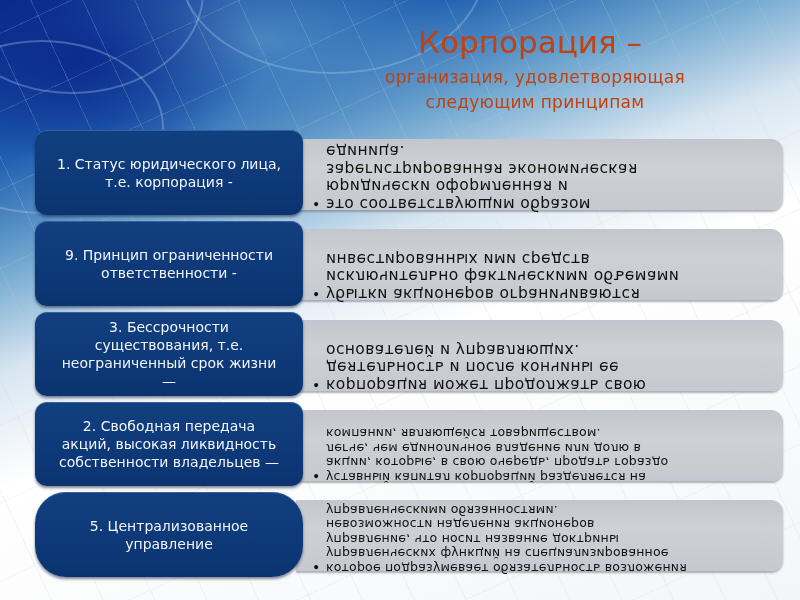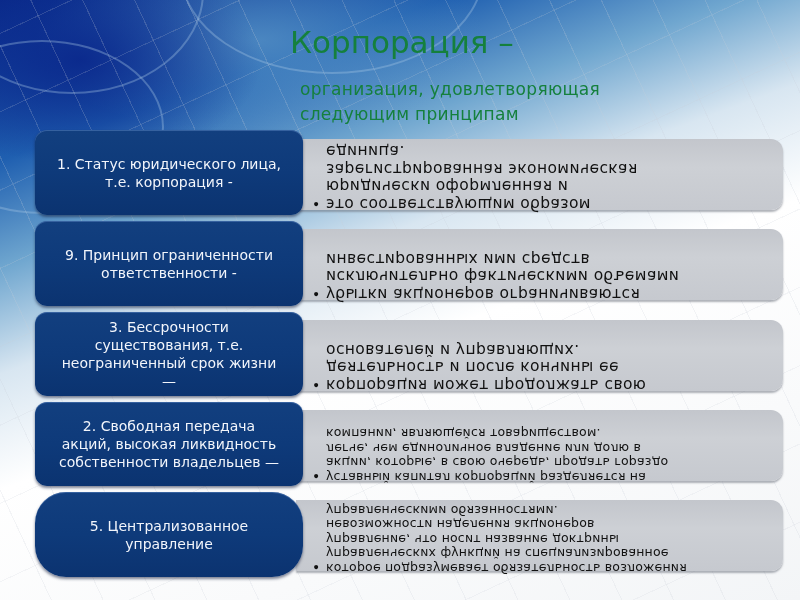--- a/index.html
+++ b/index.html
@@ -20,24 +20,24 @@
     background:
       repeating-linear-gradient(65deg, rgba(200,205,215,0) 0 46px, rgba(200,205,215,0.35) 46px 47px),
       repeating-linear-gradient(-25deg, rgba(200,205,215,0) 0 70px, rgba(200,205,215,0.3) 70px 71px);
     opacity:0.6;
   }
   .coin {
     position:absolute; border-radius:50%;
     border:2px solid rgba(170,200,230,0.35);
   }
   .title-block {
-    position:absolute; left:300px; top:22px; width:470px; color:#15803d;
+    position:absolute; left:300px; top:22px; width:470px; text-align:center; color:#c2410c;
   }
   .title-main { font-size:31px; line-height:40px; margin-left:-10px; }
-  .title-sub { font-size:17px; line-height:22px; margin-top:16px; letter-spacing:0.3px; }
+  .title-sub { font-size:17px; line-height:22px; margin-top:4px; letter-spacing:0.3px; }
 
   .panel {
     position:absolute; left:296px; width:487px;
     background:linear-gradient(#c3c6cc, #cdd0d5 40%, #c6c9cf);
     border-radius:0 12px 12px 0;
     box-shadow:0 2px 2px rgba(110,115,125,0.55);
   }
   .flip-text {
     position:absolute; left:312px; width:456px;
     transform:scaleY(-1);

